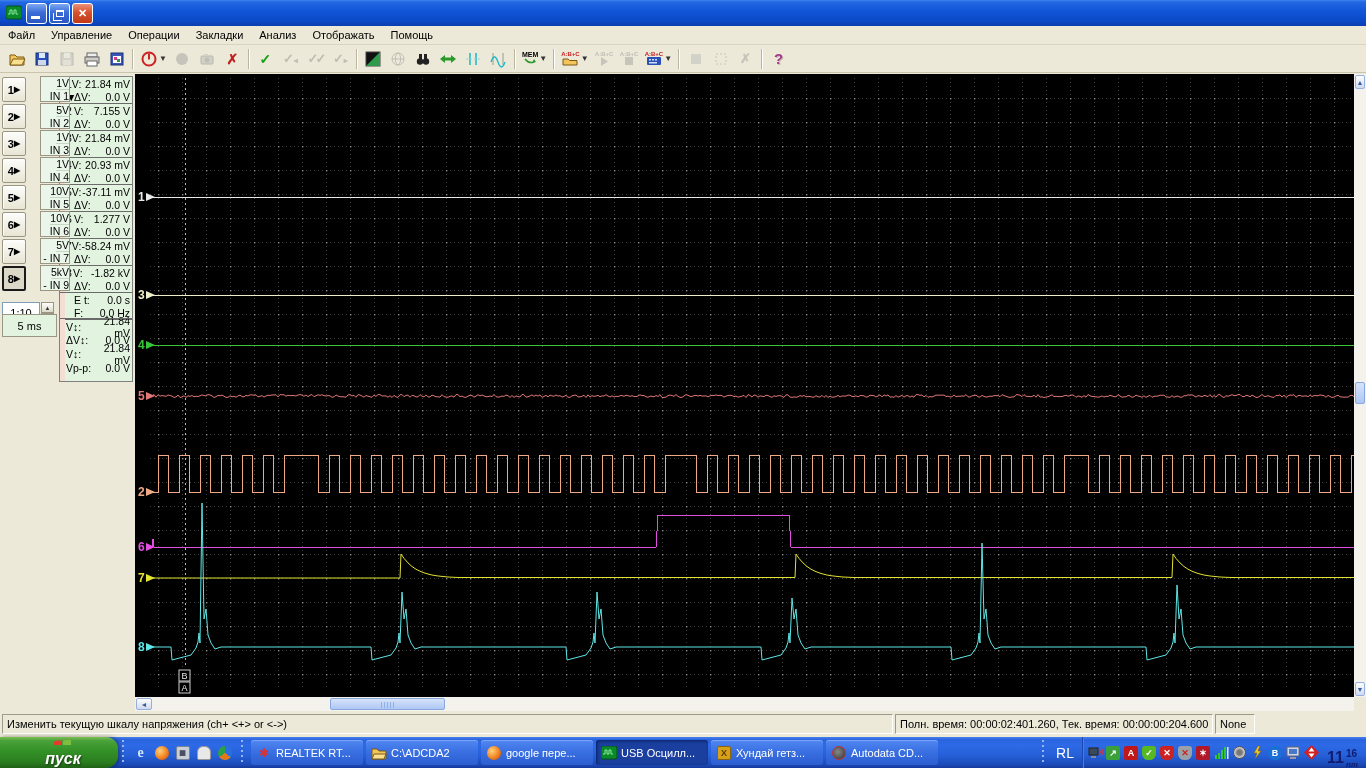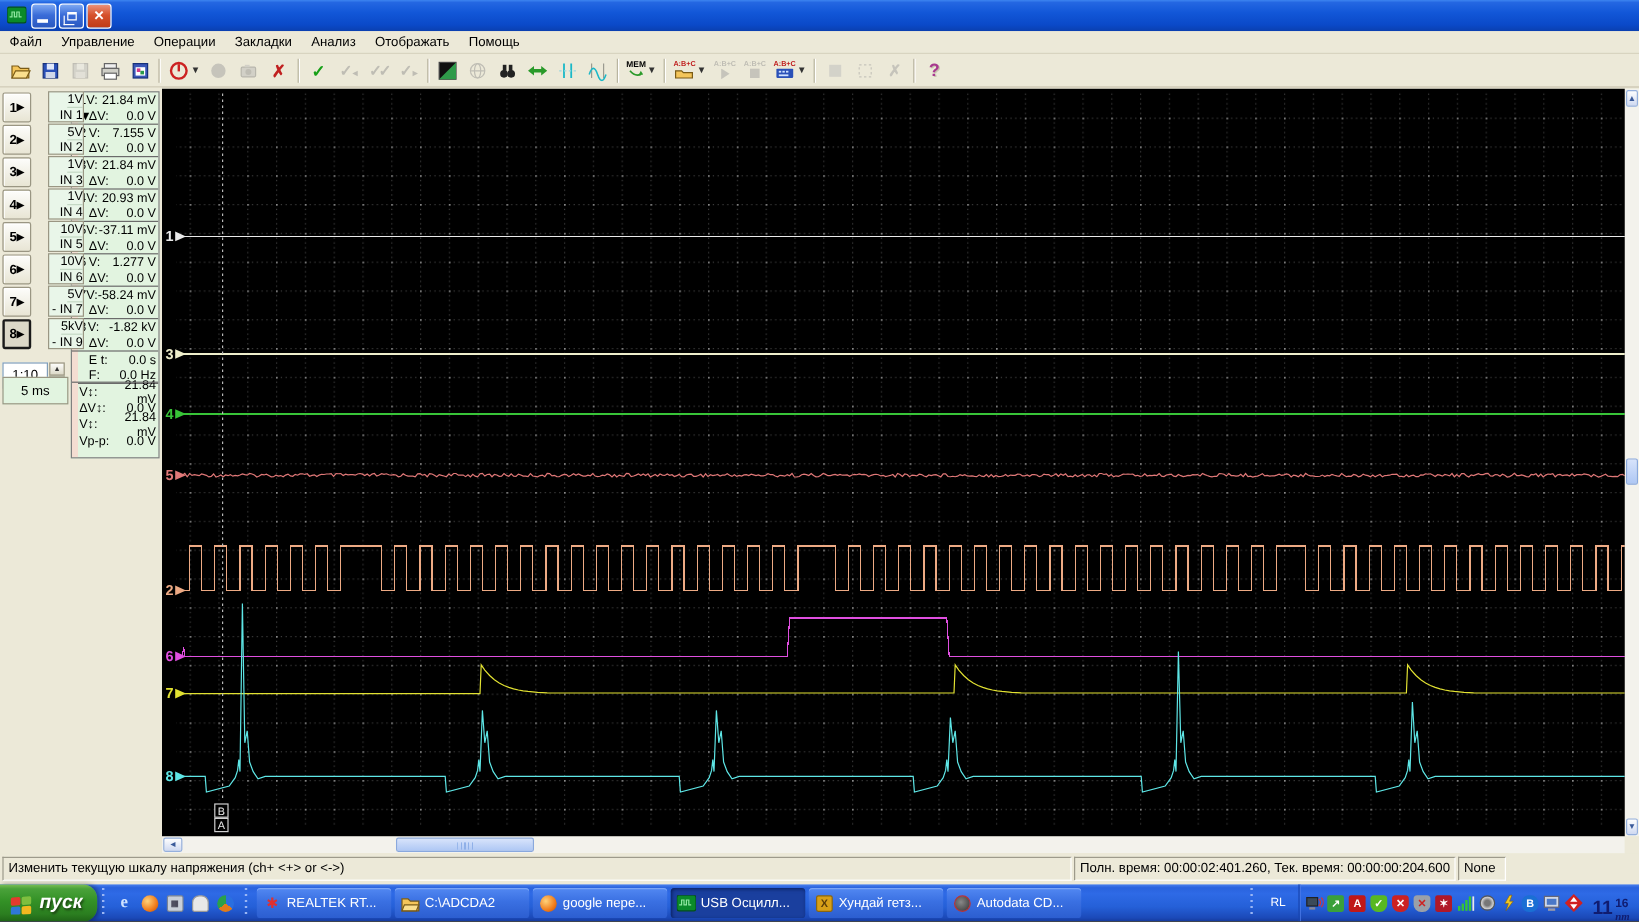--- a/index.html
+++ b/index.html
@@ -88,35 +88,35 @@
     display:flex;align-items:center;padding:2px;gap:2px;}
   .spanel{height:20px;border:1px solid;border-color:#9d9a8b #fff #fff #9d9a8b;display:flex;align-items:center;
     padding:0 4px;white-space:nowrap;overflow:hidden;}
   .sp-hint{flex:1 1 auto;}
   .sp-time{width:318px;}
   .sp-mode{width:40px;}
   
   .taskbar{position:absolute;left:0;top:737px;width:1366px;height:31px;
     background:linear-gradient(180deg,#4a80ee 0%,#2a63de 9%,#2e6ae6 25%,#2560d8 60%,#1b49b8 90%,#15399a 100%);
     display:flex;align-items:stretch;color:#fff;}
-  .startbtn{width:81px;display:flex;align-items:center;gap:5px;padding-left:8px;
+  .startbtn{width:118px;display:flex;align-items:center;gap:5px;padding-left:8px;
     background:linear-gradient(180deg,#7cbf56 0%,#4aa23a 12%,#339126 45%,#2b7e20 80%,#1f6316 100%);
     border-radius:0 12px 12px 0;box-shadow:2px 0 4px rgba(0,0,0,.4);
-    font:italic bold 16px "Liberation Sans",sans-serif;text-shadow:1px 1px 2px #1a3a10;}
+    font:italic bold 16px "Liberation Sans",sans-serif;text-shadow:1px 1px 2px #1a3a10;flex-direction:column;}
   .qlsep{width:6px;margin:3px 2px;background:repeating-linear-gradient(180deg,#9ab6f5 0 2px,transparent 2px 5px);
     background-size:2px 100%;background-repeat:no-repeat;background-position:2px 0;}
   .ql{display:flex;align-items:center;gap:4px;padding:0 4px;}
   .qlicon{width:17px;height:17px;display:flex;align-items:center;justify-content:center;}
   .tasks{display:flex;align-items:center;gap:3px;padding-left:4px;flex:1 1 auto;}
   .task{width:112px;height:25px;border-radius:3px;display:flex;align-items:center;gap:4px;padding:0 5px;
     background:linear-gradient(180deg,#5288f2,#3a70e2 45%,#2c5ed0);box-shadow:inset 0 1px 0 #7aa4f6;
     font-size:11px;white-space:nowrap;overflow:hidden;}
   .task.active{background:#1a3f9e;box-shadow:inset 1px 1px 3px #0a2060;}
   .ticon16{width:16px;height:16px;flex:0 0 auto;display:flex;align-items:center;justify-content:center;}
-  .lang{width:34px;display:flex;align-items:center;justify-content:center;font-size:10px;}
+  .lang{width:34px;display:flex;align-items:center;justify-content:center;font-size:14px;}
   .tray{display:flex;align-items:center;gap:2px;padding:0 4px;border-left:1px solid #1a47b0;
     box-shadow:inset 1px 0 0 #4a79e8;}
   .trayicon{width:16px;height:16px;display:flex;align-items:center;justify-content:center;font-size:10px;}
   .clock{display:flex;align-items:center;gap:2px;padding:11px 8px 0 4px;color:#101c70;}
   .clock .hh{font:bold 16px "Liberation Sans",sans-serif;}
   .clock .col{display:flex;flex-direction:column;line-height:1;}
   .clock .mm{font:bold 10px "Liberation Sans",sans-serif;}
   .clock .day{font:italic bold 9px "Liberation Serif",serif;}
   .ci{width:14px;height:14px;border-radius:50%;display:inline-block;}
   .sq{width:14px;height:14px;border-radius:2px;display:inline-flex;align-items:center;justify-content:center;color:#fff;font-size:9px;font-weight:bold;}

